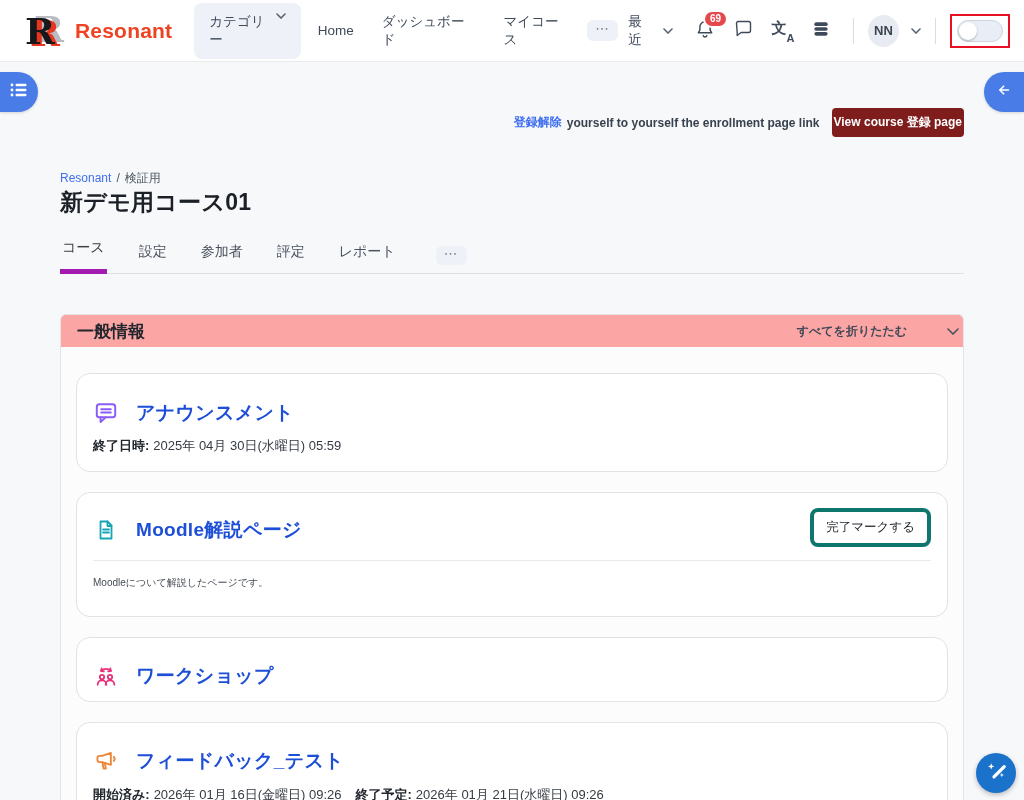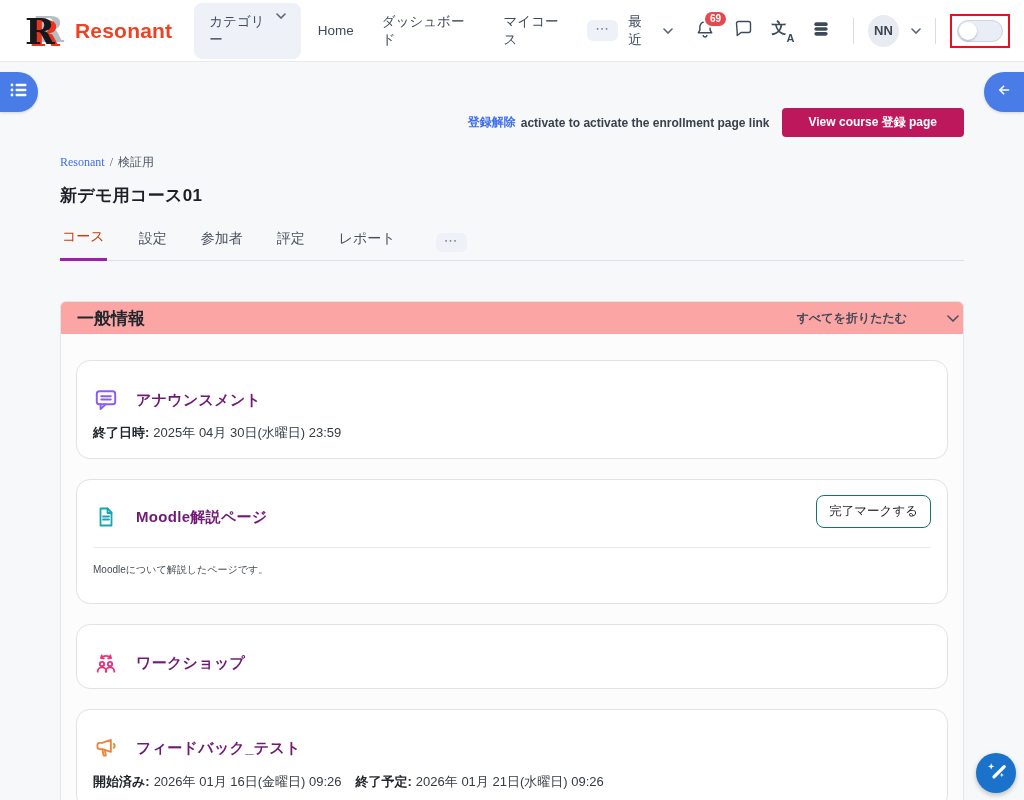--- a/index.html
+++ b/index.html
@@ -40,55 +40,55 @@
 
   
   .fab-drawer-left { position:absolute; left:0; top:72px; width:38px; height:40px; background:#4a7ce8; border-radius:0 20px 20px 0; display:flex; align-items:center; justify-content:center; cursor:pointer; z-index:6; box-shadow:0 1px 3px rgba(0,0,0,.15); }
   .fab-drawer-right { position:absolute; right:0; top:72px; width:40px; height:40px; background:#4a7ce8; border-radius:20px 0 0 20px; display:flex; align-items:center; justify-content:center; cursor:pointer; z-index:6; box-shadow:0 1px 3px rgba(0,0,0,.15); }
   .fab-wand { position:absolute; right:8px; bottom:7px; width:40px; height:40px; background:#1b72cb; border-radius:50%; display:flex; align-items:center; justify-content:center; cursor:pointer; z-index:6; box-shadow:0 2px 5px rgba(0,0,0,.25); }
 
   
   .content { padding:0 60px; }
   .enroll-row { display:flex; align-items:center; justify-content:flex-end; margin-top:46px; font-size:12px; font-weight:bold; color:#38424e; }
   .enroll-link { color:#3f6ff0; cursor:pointer; margin-right:5px; }
-  .enroll-btn { margin-left:12px; background:#be185d; color:#ffffff; border:none; border-radius:4px; padding:6px 27px; font-size:12px; font-weight:bold; cursor:pointer; font-family:inherit; }
-
-  .breadcrumb { margin-top:17px; font-size:12px; color:#4a5560;font-family:Liberation Serif, serif; }
+  .enroll-btn { margin-left:12px; background:#7f1d1d; color:#ffffff; border:none; border-radius:4px; padding:6px 2px; font-size:12px; font-weight:bold; cursor:pointer; font-family:inherit; }
+
+  .breadcrumb { margin-top:33px; font-size:12px; color:#4a5560; }
   .breadcrumb .bc-root { color:#3f6ff0; cursor:pointer; }
   .bc-sep { margin:0 5px; }
 
-  .page-title { margin-top:13px; font-size:17px; font-weight:bold; color:#1b1f26; letter-spacing:.3px; }
+  .page-title { font-size:23px; font-weight:bold; color:#1b1f26; letter-spacing:.3px; }
 
   .tabs { margin-top:21px; display:flex; align-items:flex-end; gap:30px; border-bottom:1px solid #dde1e6; }
   .tab { font-size:14px; color:#49525e; padding:0 2px 12px; cursor:pointer; }
-  .tab.active { color:#c2410c; border-bottom:3px solid #a21caf; margin-bottom:-1px; }
+  .tab.active { color:#404040; border-bottom:5px solid #a21caf; margin-bottom:-1px; }
   .tab-more { background:#eef2f8; border-radius:6px; color:#7a8492; padding:2px 8px 7px; font-size:14px; letter-spacing:1px; line-height:10px; margin:0 0 8px 8px; cursor:pointer; }
 
   
   .section { margin-top:40px; }
   .section-header { height:33px; background:#fca5a5; border:1px solid #e2e4e8; border-bottom:none; border-radius:6px 6px 0 0; display:flex; align-items:center; padding:0 4px 0 16px; }
   .section-title { font-size:17px; font-weight:bold; color:#23272d; }
   .collapse-all { margin-left:auto; display:flex; align-items:center; gap:40px; cursor:pointer; }
   .collapse-label { font-size:12px; font-weight:bold; color:#3f4956; }
   .section-body { background:#fcfcfd; border:1px solid #e2e4e8; border-top:none; border-radius:0 0 6px 6px; padding:26px 15px 10px; min-height:470px; }
 
   .card { position:relative; background:#ffffff; border:1px solid #dfe2e6; border-radius:14px; margin-bottom:20px; padding:0 16px; }
   .card-titlerow { display:flex; align-items:center; gap:17px; }
   .act-icon { width:26px; height:26px; display:flex; align-items:center; justify-content:center; flex:0 0 auto; }
-  .act-link { font-size:15px; font-weight:bold; color:#701a75; cursor:pointer; letter-spacing:.3px; }
+  .act-link { font-size:19px; font-weight:bold; color:#1d4ed8; cursor:pointer; letter-spacing:.3px; }
   .meta { font-size:13px; color:#343b42; }
   .meta b { color:#22272d; margin-right:4px; }
   .meta .pair2 { margin-left:14px; }
 
   .card-announce { padding-top:26px; padding-bottom:16px; }
   .card-announce .meta { margin-top:11px; }
   .card-page { padding-top:24px; padding-bottom:26px; }
   .card-page .divider { border-top:1px solid #e8eaee; margin-top:17px; }
   .card-page .descr { margin-top:15px; font-size:10px; color:#454c54; }
-  .completion-btn { position:absolute; top:15px; right:16px; background:#fff; border:1px solid #0f766e; border-radius:8px; padding:7px 12px; font-size:12.5px; color:#1f242a; cursor:pointer; font-family:inherit; }
+  .completion-btn { position:absolute; top:15px; right:16px; background:#fff; border:4px solid #0f766e; border-radius:8px; padding:7px 12px; font-size:12.5px; color:#1f242a; cursor:pointer; font-family:inherit; }
   .card-workshop { padding-top:25px; padding-bottom:12px; }
   .card-feedback { padding-top:25px; padding-bottom:17px; }
   .card-feedback .meta { margin-top:12px; }
 
   .ic-forum { color:#8a5cf6; }
   .ic-page { color:#16a5b4; }
   .ic-workshop { color:#e8327c; }
   .ic-megaphone { color:#ef8436; }
 </style>
 </head>
@@ -212,21 +212,21 @@
       <path d="M7.2 4.2l.9 2.3 2.3.9-2.3.9-.9 2.3-.9-2.3L4 7.4l2.3-.9z"></path>
       <path d="M17.8 13.8l.6 1.6 1.6.6-1.6.6-.6 1.6-.6-1.6-1.6-.6 1.6-.6z"></path>
     </svg>
   </span>
 </div>
 
 <div class="content">
 
   <div class="enroll-row">
     <span class="enroll-link">登録解除</span>
-    <span>activate to activate the enrollment page link</span>
+    <span>yourself to yourself the enrollment page link</span>
     <button class="enroll-btn">View course 登録 page</button>
   </div>
 
   <div class="breadcrumb">
     <span class="bc-root">Resonant</span><span class="bc-sep">/</span><span>検証用</span>
   </div>
 
   <h1 class="page-title">新デモ用コース01</h1>
 
   <div class="tabs">
@@ -258,21 +258,21 @@
           <span class="act-icon ic-forum">
             <svg width="26" height="26" viewBox="0 0 24 24" fill="none" stroke="currentColor" stroke-width="1.8" stroke-linejoin="round" stroke-linecap="round">
               <rect x="3.5" y="4" width="17" height="12" rx="2.4"></rect>
               <path d="M7 16v4.4L11.6 16"></path>
               <path d="M7.6 8.6h8.8M7.6 11.6h8.8"></path>
             </svg>
           </span>
           <span class="act-link">アナウンスメント</span>
         </div>
         <div class="meta">
-          <b>終了日時:</b><span>2025年 04月 30日(水曜日) 23:59</span>
+          <b>終了日時:</b><span>2025年 04月 30日(水曜日) 05:59</span>
         </div>
       </div>
 
       <div class="card card-page">
         <button class="completion-btn">完了マークする</button>
         <div class="card-titlerow">
           <span class="act-icon ic-page">
             <svg width="24" height="24" viewBox="0 0 24 24" fill="none" stroke="currentColor" stroke-width="1.8" stroke-linejoin="round" stroke-linecap="round">
               <path d="M6.5 3.5h7l4 4v13h-11z"></path>
               <path d="M13.5 3.5V8h4"></path>

